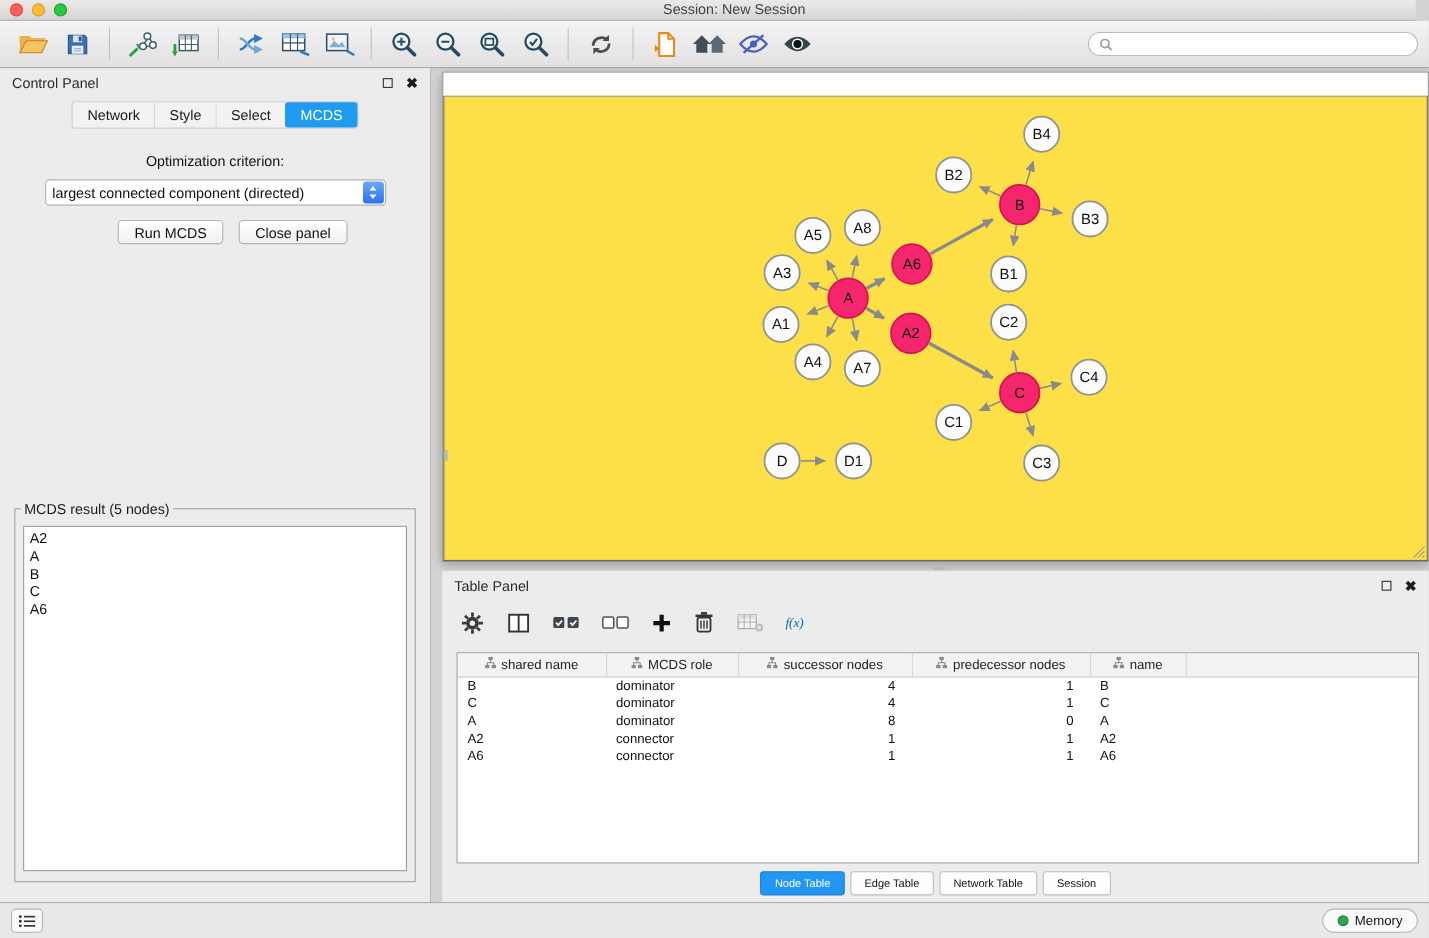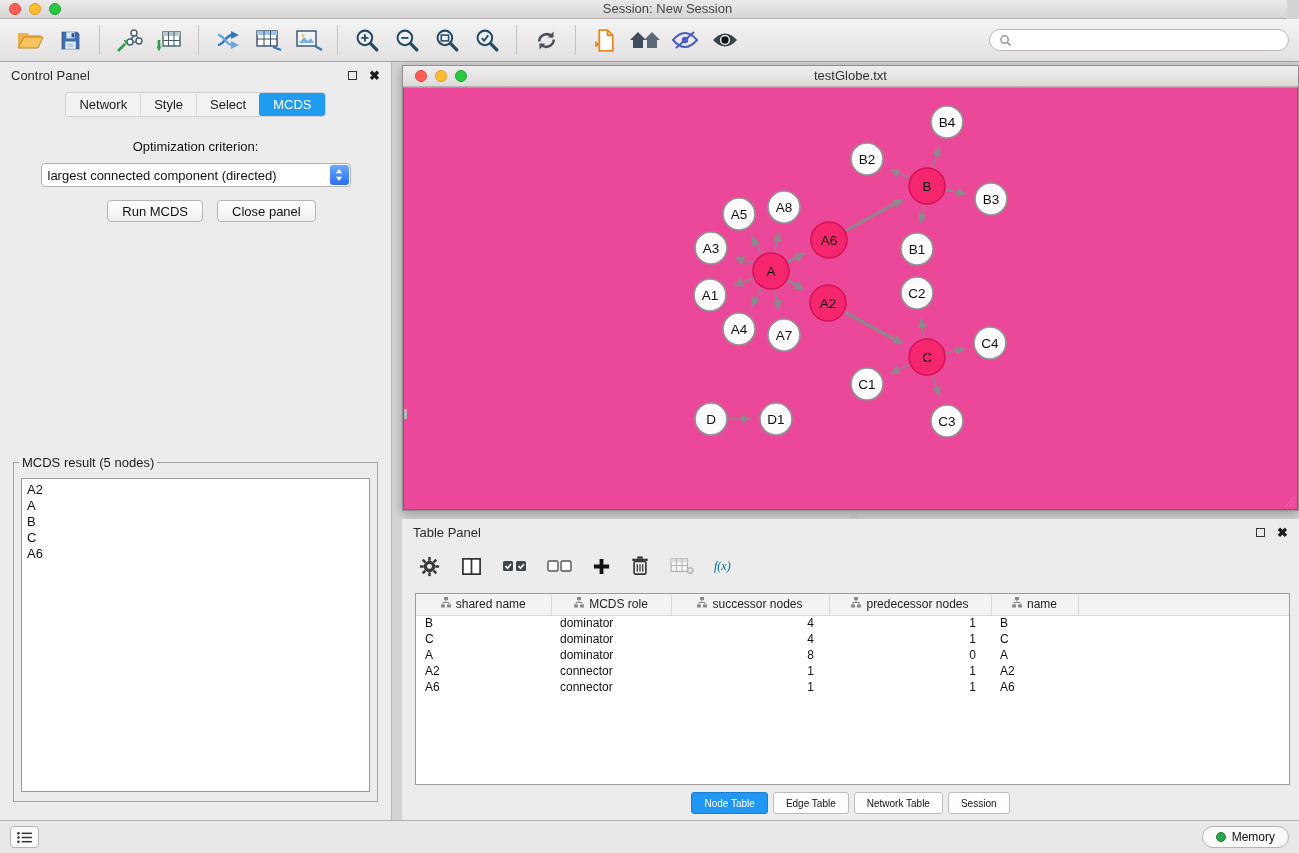--- a/index.html
+++ b/index.html
@@ -57,21 +57,21 @@
   .result-list { position:absolute; left:7px; right:7px; top:8px; bottom:9px; background:#fff;
     border:1px solid #9b9b9b; font-size:13px; padding:3px 5px; overflow:auto; }
   .list-item { line-height:16px; color:#111; }
 
   
   .network-window { position:absolute; left:402px; top:65px; width:897px; height:446px;
     background:#fff; border:1px solid #8f8f8f; box-shadow:0 3px 10px rgba(0,0,0,.28); }
   .nw-titlebar { height:21px; background:linear-gradient(#efeded,#dddada); border-bottom:1px solid #b6b3b3; position:relative; }
   .nw-titlebar .lights { top:4px; left:12px; }
   .nw-title { text-align:center; font-size:13px; line-height:20px; color:#333; }
-  .nw-canvas { position:absolute; top:21px; left:0; right:0; bottom:0; background:#ec4899;
+  .nw-canvas { position:absolute; top:21px; left:0; right:0; bottom:0; background:#fde047;
     border:1px solid #6b6b6b; border-top:1px solid #9e9e9e; }
   .nw-canvas svg.graph { display:block; }
   .resize-grip { position:absolute; right:1px; bottom:1px; }
   .v-scroll-mark { position:absolute; left:1px; top:343px; width:3px; height:10px; background:#b8b8b8; }
   .h-scroll-mark { position:absolute; left:446px; bottom:-8px; width:10px; height:3px; background:#b8b8b8; }
 
   
   .table-panel { position:absolute; left:402px; top:519px; right:0; bottom:33px; background:#ececec; }
   .tp-toolbar { height:40px; display:flex; align-items:center; gap:19px; padding:0 16px; }
   .tp-btn { display:flex; align-items:center; justify-content:center; }
@@ -289,28 +289,20 @@
           <div class="list-item">A2</div>
           <div class="list-item">A</div>
           <div class="list-item">B</div>
           <div class="list-item">C</div>
           <div class="list-item">A6</div>
         </div>
     </fieldset>
   </div>
 
   <div class="network-window">
-    <div class="nw-titlebar">
-      <div class="lights">
-        <span class="light red"></span>
-        <span class="light yellow"></span>
-        <span class="light green"></span>
-      </div>
-      <div class="nw-title">testGlobe.txt</div>
-    </div>
     <div class="nw-canvas">
       <svg class="graph" width="893" height="423" viewBox="0 0 893 421">
           <defs>
             <marker id="arw" markerUnits="userSpaceOnUse" markerWidth="11" markerHeight="10" refX="9" refY="4.5" orient="auto">
               <path d="M0 0L10 4.5L0 9Z" fill="#8a8a8a"></path>
             </marker>
           </defs>
           <line x1="357.7" y1="165.4" x2="347.7" y2="147.7" stroke="#8a8a8a" stroke-width="1.4" marker-end="url(#arw)"></line>
           <line x1="370.8" y1="163.4" x2="374.8" y2="143.5" stroke="#8a8a8a" stroke-width="1.4" marker-end="url(#arw)"></line>
           <line x1="349.3" y1="175.2" x2="331.3" y2="168.3" stroke="#8a8a8a" stroke-width="1.4" marker-end="url(#arw)"></line>

